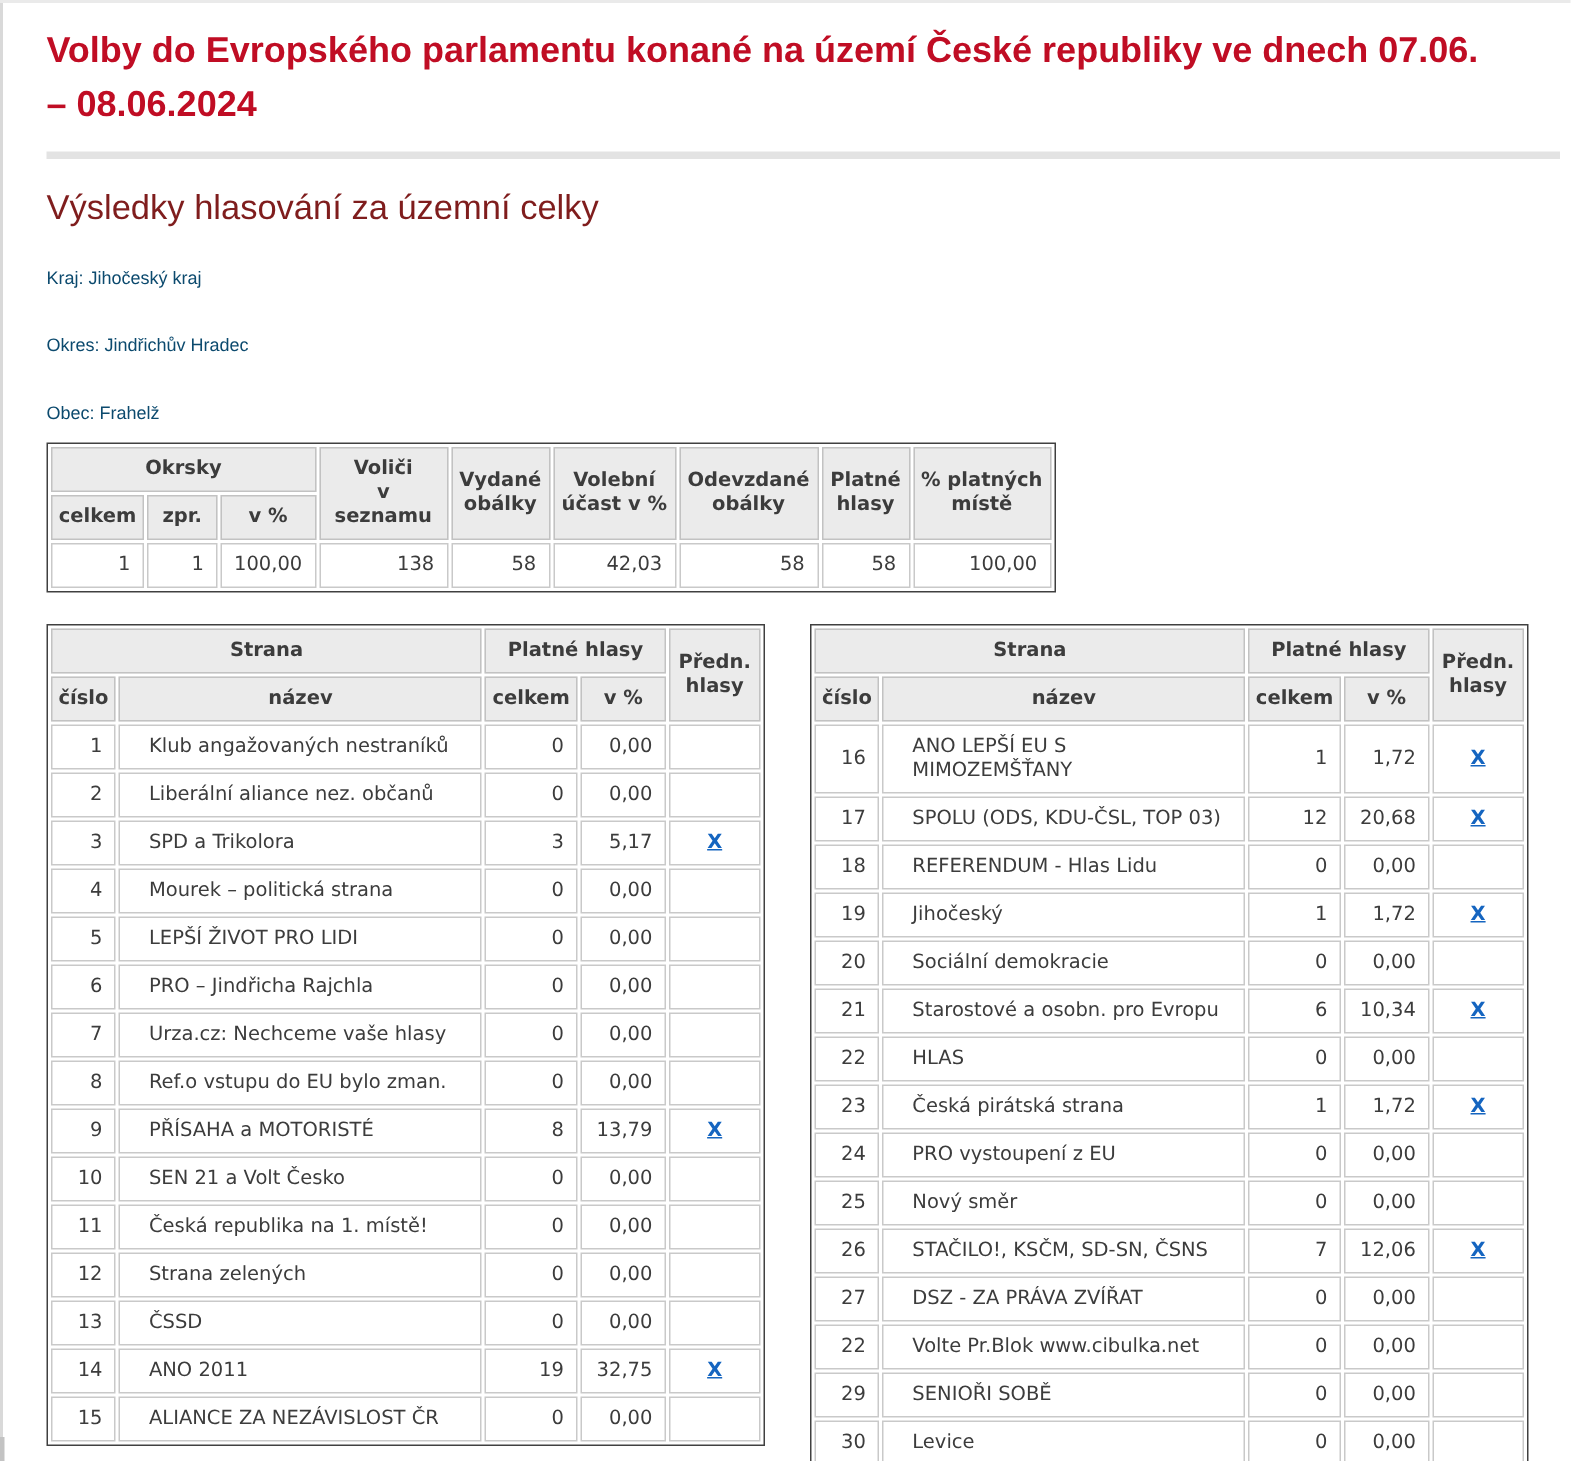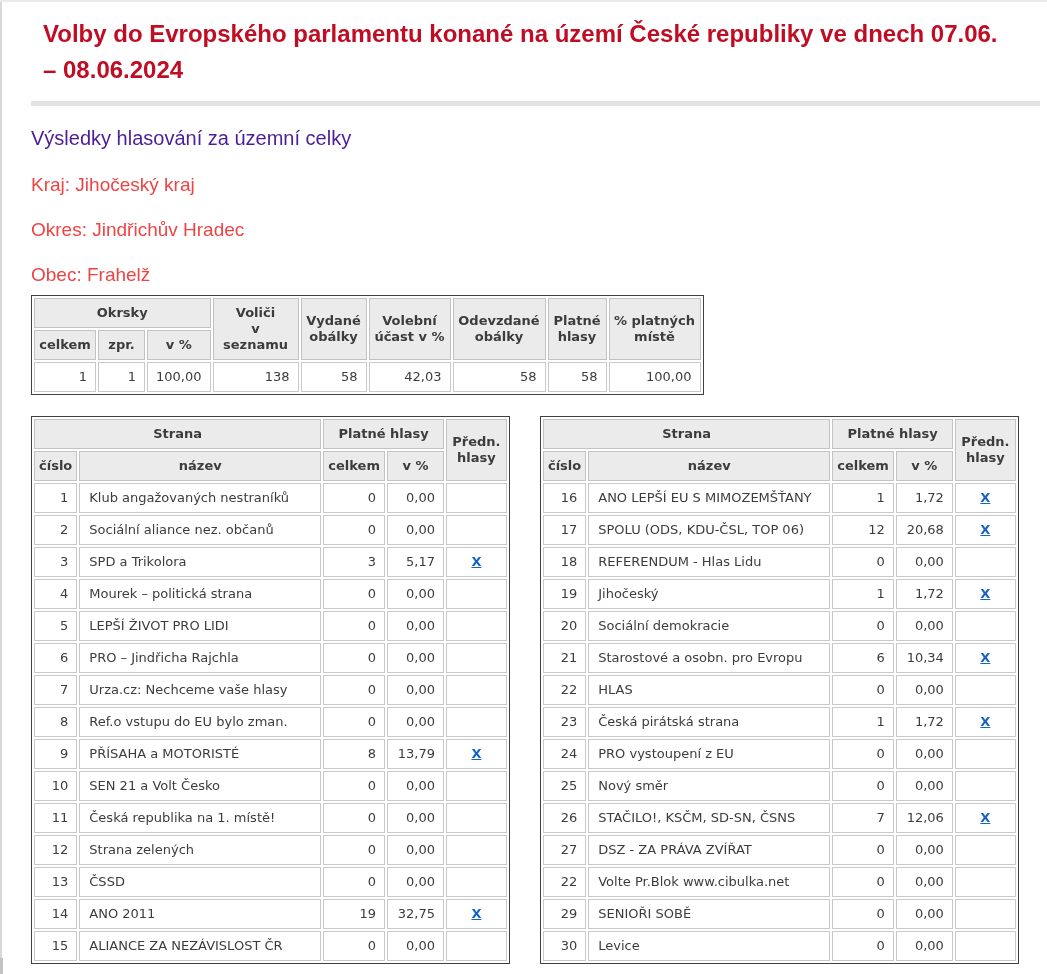--- a/index.html
+++ b/index.html
@@ -17,44 +17,44 @@
     position: absolute; left: 0; top: 0; width: 2px; height: 100%;
     background: #d9d9d9;
   }
   .left-edge-bottom {
     position: absolute; left: 0; bottom: 0; width: 3px; height: 16px;
     background: #c3c3c3;
   }
   .content { padding-left: 31px; }
 
   h1.page-title {
-    margin: 14px 45px 0 12px;
+    margin: 14px 45px 0 0;
     color: #c00d24;
     font-size: 24px;
     line-height: 36px;
     font-weight: bold;
     letter-spacing: 0px;
   }
   .divider {
     margin: 13px 7px 0 0;
     height: 5px;
     background: #e3e3e3;
   }
   h2.section-title {
     margin: 21px 0 12px 0;
-    font-size: 20px;
+    font-size: 23px;
     line-height: 22px;
     font-weight: normal;
-    color: #4c1d95;
+    color: #7f1d1d;
   }
   p.region-line {
     margin: 27px 0 0 0;
-    font-size: 19px;
+    font-size: 12px;
     line-height: 18px;
-    color: #ef4444;
+    color: #0c4a6e;
   }
 
   table {
     border-collapse: separate;
     border-spacing: 2px;
     border: 1px solid #404040;
     background: #ffffff;
     font-family: "DejaVu Sans", sans-serif;
     font-size: 13px;
     color: #3c3c3c;
@@ -71,21 +71,21 @@
     vertical-align: middle;
   }
   td {
     border: 1px solid #c9c9c9;
     padding: 6px 8px;
     line-height: 16px;
     vertical-align: middle;
     background: #ffffff;
   }
   td.num { text-align: right; }
-  td.name { text-align: left; padding-left: 9px; }
+  td.name { text-align: left; padding-left: 19px; }
   td.pref { text-align: center; }
   a.pref-link {
     color: #1565c0;
     font-weight: bold;
     text-decoration: underline;
   }
 
   .summary-table { margin-top: 11px; }
   .party-wrap {
     margin-top: 21px;
@@ -187,21 +187,21 @@
       <tbody id="party-rows-left">
           <tr>
             <td class="num">1</td>
             <td class="name">Klub angažovaných nestraníků</td>
             <td class="num">0</td>
             <td class="num">0,00</td>
             <td class="pref"></td>
           </tr>
           <tr>
             <td class="num">2</td>
-            <td class="name">Sociální aliance nez. občanů</td>
+            <td class="name">Liberální aliance nez. občanů</td>
             <td class="num">0</td>
             <td class="num">0,00</td>
             <td class="pref"></td>
           </tr>
           <tr>
             <td class="num">3</td>
             <td class="name">SPD a Trikolora</td>
             <td class="num">3</td>
             <td class="num">5,17</td>
             <td class="pref"><a class="pref-link" href="#">X</a></td>
@@ -317,21 +317,21 @@
       <tbody id="party-rows-right">
           <tr>
             <td class="num">16</td>
             <td class="name">ANO LEPŠÍ EU S MIMOZEMŠŤANY</td>
             <td class="num">1</td>
             <td class="num">1,72</td>
             <td class="pref"><a class="pref-link" href="#">X</a></td>
           </tr>
           <tr>
             <td class="num">17</td>
-            <td class="name">SPOLU (ODS, KDU-ČSL, TOP 06)</td>
+            <td class="name">SPOLU (ODS, KDU-ČSL, TOP 03)</td>
             <td class="num">12</td>
             <td class="num">20,68</td>
             <td class="pref"><a class="pref-link" href="#">X</a></td>
           </tr>
           <tr>
             <td class="num">18</td>
             <td class="name">REFERENDUM - Hlas Lidu</td>
             <td class="num">0</td>
             <td class="num">0,00</td>
             <td class="pref"></td>

